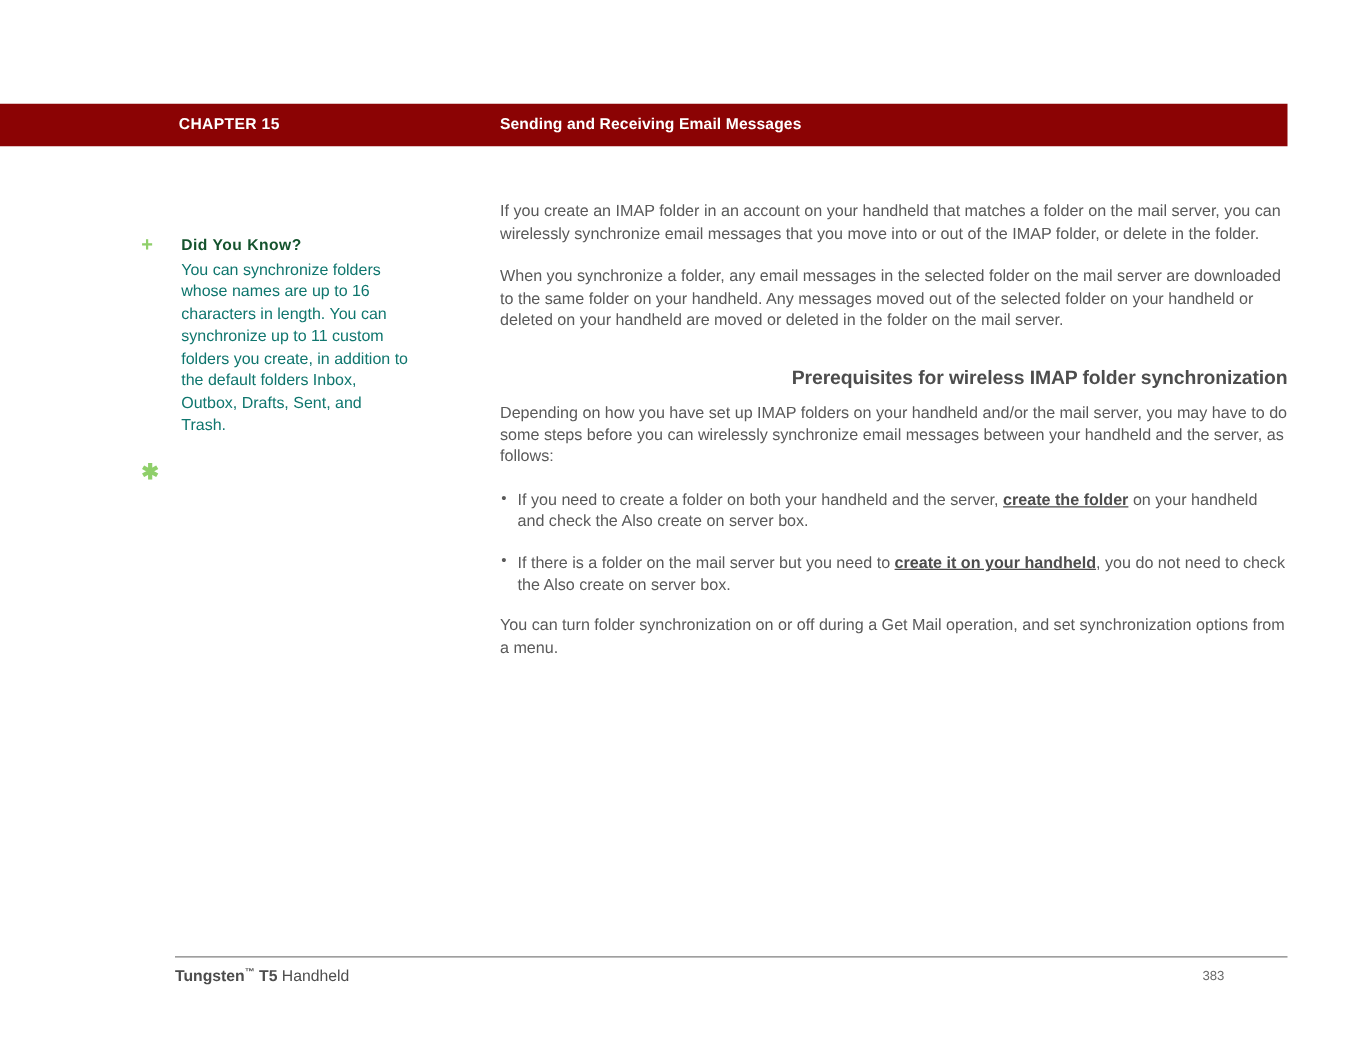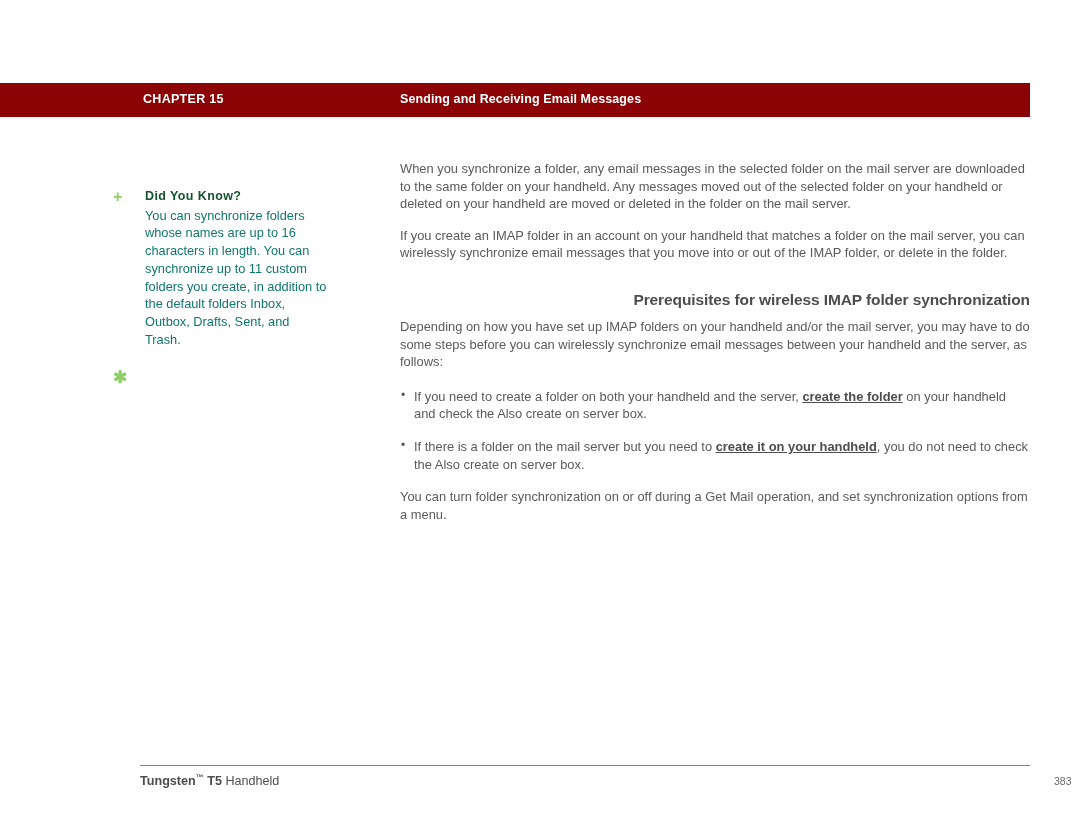--- a/index.html
+++ b/index.html
@@ -171,21 +171,21 @@
   }
   .footer-left b { font-weight: bold; }
   .footer-left .tm {
     font-size: 8px;
     vertical-align: super;
     font-weight: bold;
   }
   .footer-left .reg { font-weight: normal; }
   .footer-page {
     position: absolute;
-    left: 1054px;
+    left: 962px;
     top: 775px;
     font-size: 10.5px;
     color: #6a6a6a;
     text-align: right;
   }
 </style>
 </head>
 <body>
 
 <div class="page">
@@ -207,23 +207,23 @@
 
     <div class="note">
       <div class="note-icon asterisk">✱</div>
     </div>
 
   </div>
 
   <div class="content">
 
 
+    <p class="body">If you create an IMAP folder in an account on your handheld that matches a folder on the mail server, you can wirelessly synchronize email messages that you move into or out of the IMAP folder, or delete in the folder.</p>
+
     <p class="body tight">When you synchronize a folder, any email messages in the selected folder on the mail server are downloaded to the same folder on your handheld. Any messages moved out of the selected folder on your handheld or deleted on your handheld are moved or deleted in the folder on the mail server.</p>
-
-    <p class="body">If you create an IMAP folder in an account on your handheld that matches a folder on the mail server, you can wirelessly synchronize email messages that you move into or out of the IMAP folder, or delete in the folder.</p>
 
     <h2 class="sub-title">Prerequisites for wireless IMAP folder synchronization</h2>
 
     <p class="body">Depending on how you have set up IMAP folders on your handheld and/or the mail server, you may have to do some steps before you can wirelessly synchronize email messages between your handheld and the server, as follows:</p>
 
     <ul class="bullets">
       <li>
         <span>If you need to create a folder on both your handheld and the server, </span><a class="link" href="#">create the folder</a><span> on your handheld and check the Also create on server box.</span>
       </li>
       <li>

